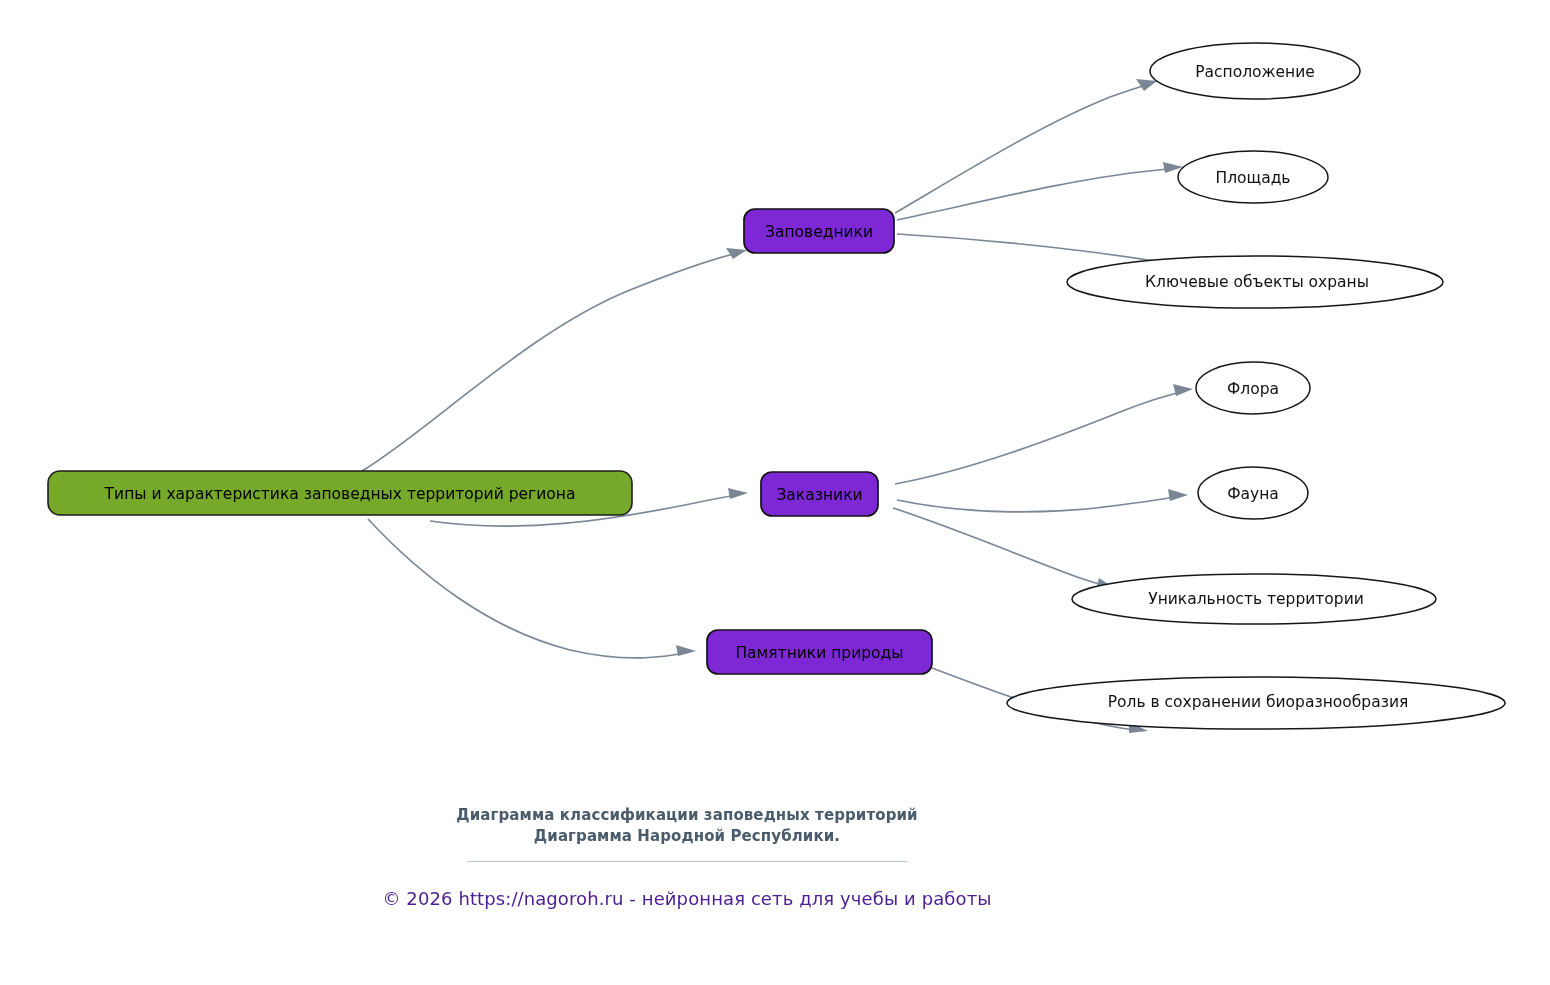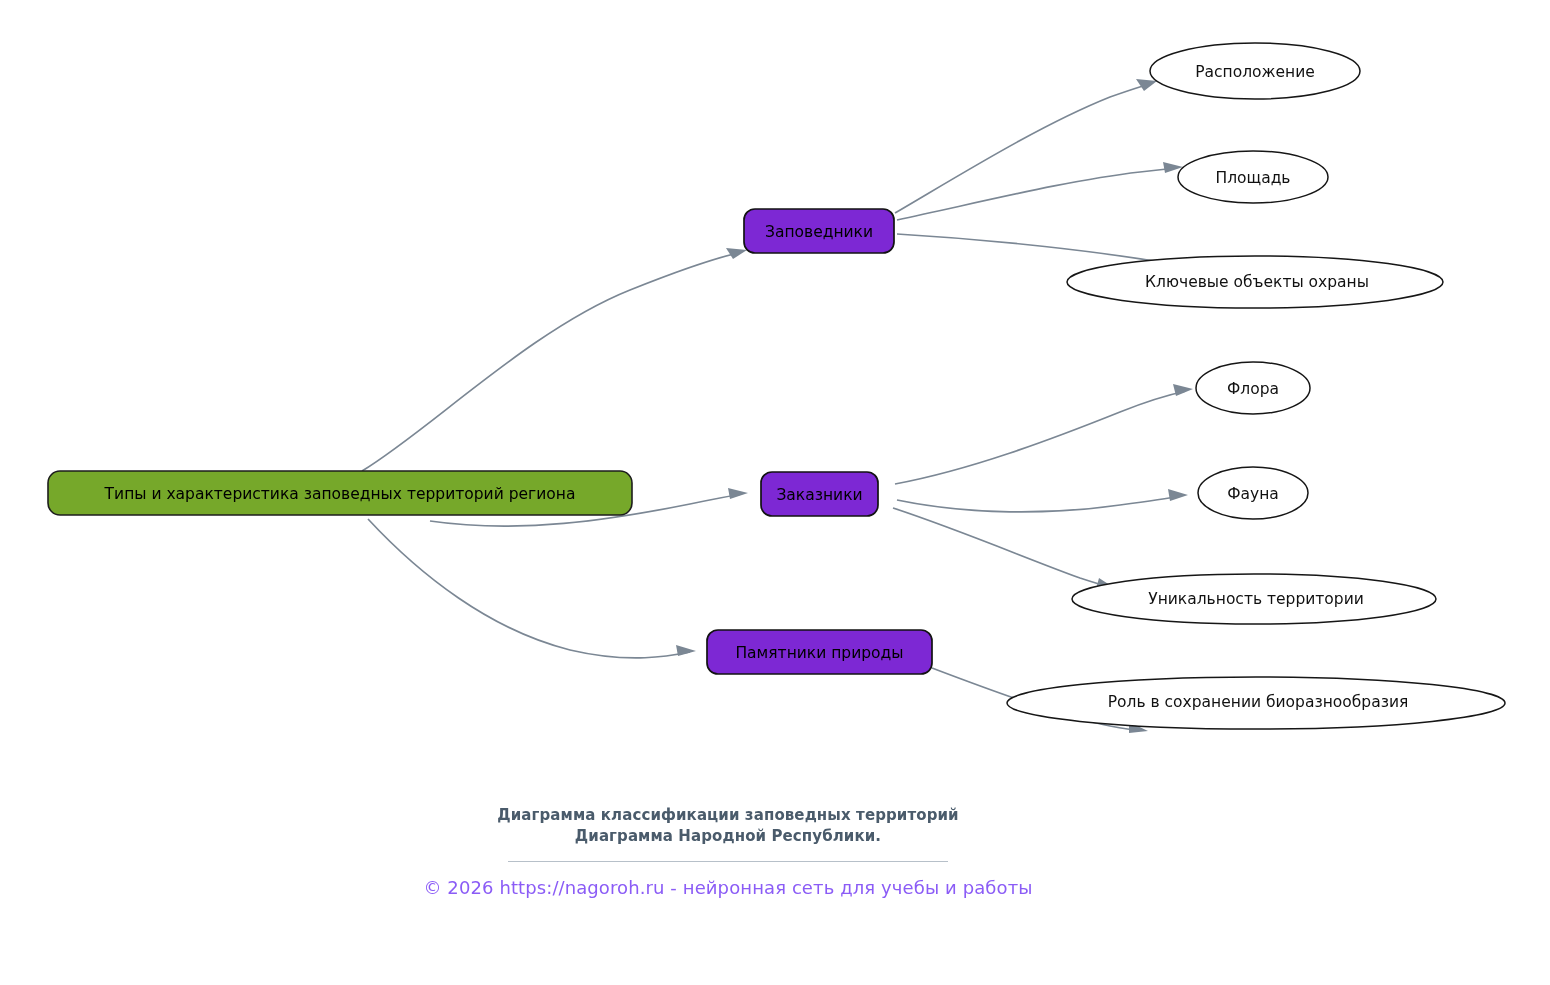--- a/index.html
+++ b/index.html
@@ -67,41 +67,40 @@
     fill: #ffffff;
     stroke: #161616;
     stroke-width: 1.5px;
   }
   .caption-wrap {
     position: absolute;
     left: 0;
     top: 805px;
     width: 1374px;
     text-align: center;
-    padding-left: 41px;
   }
   .caption-title {
     font-family: "DejaVu Sans", "Liberation Sans", sans-serif;
     font-size: 15px;
     font-weight: bold;
     color: #4a5b6b;
     line-height: 1.42;
     letter-spacing: 0.1px;
   }
   .caption-rule {
     width: 440px;
     height: 0;
     margin: 13px auto 0 auto;
     border-top: 1.4px solid #b7c0c9;
   }
   .caption-credit {
-    margin-top: 15px;
+    margin-top: 26px;
     font-family: "DejaVu Sans", "Liberation Sans", sans-serif;
     font-size: 18px;
-    color: #8b5cf6;
+    color: #4c1d95;
     letter-spacing: 0.1px;
   }
 </style>
 </head>
 <body>
 
 <div id="stage">
 
   <svg class="diagram" viewBox="0 0 1550 985" xmlns="http://www.w3.org/2000/svg">
 

